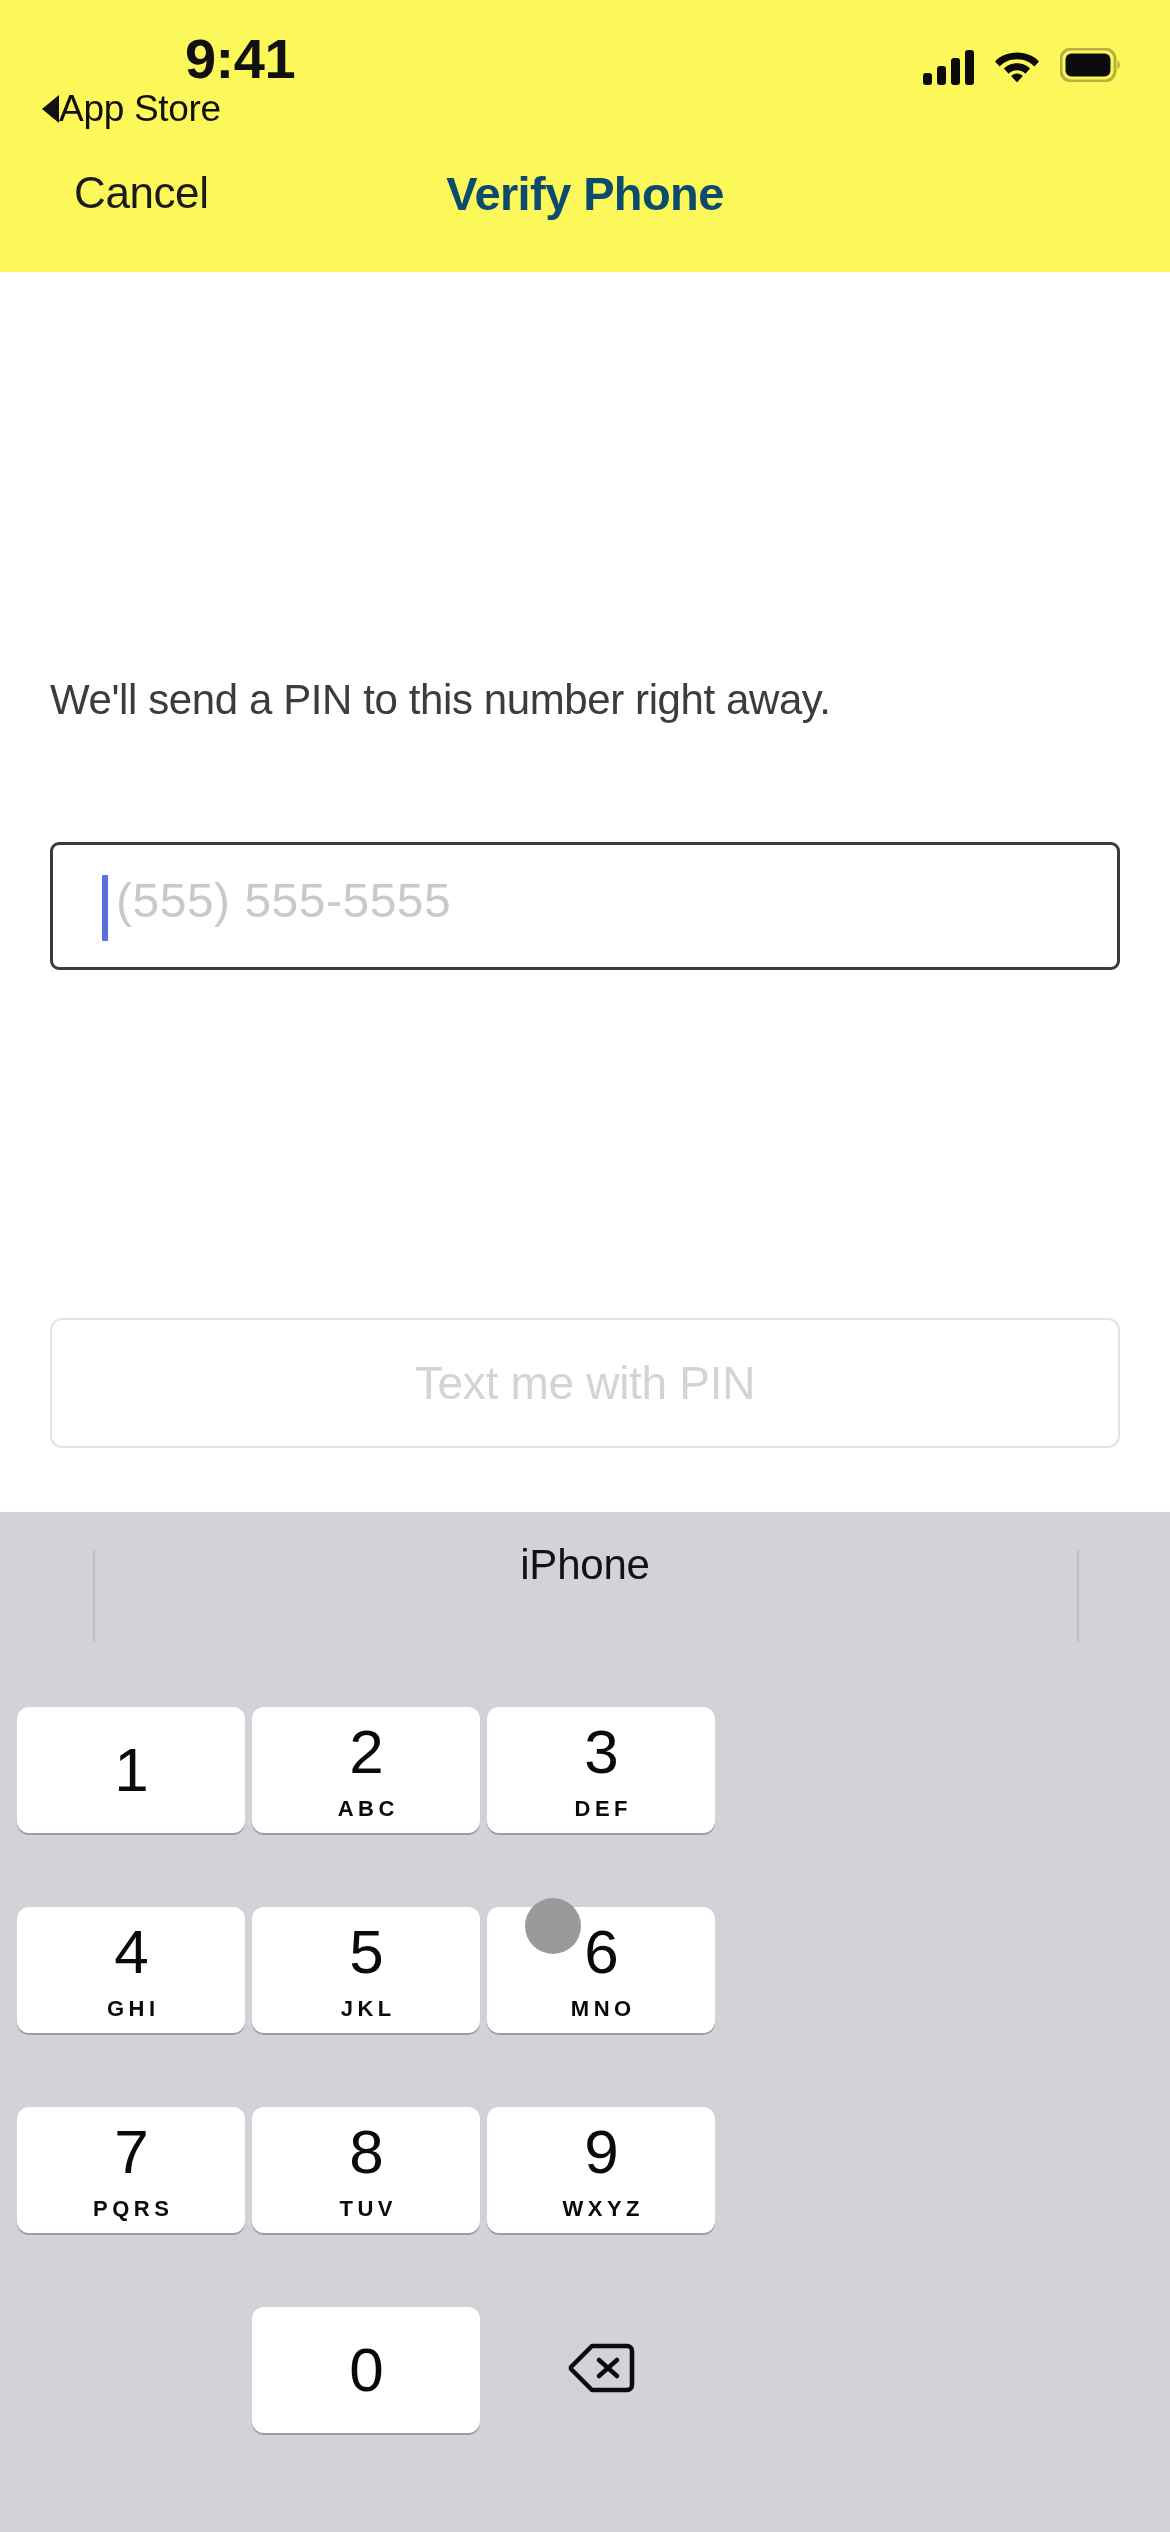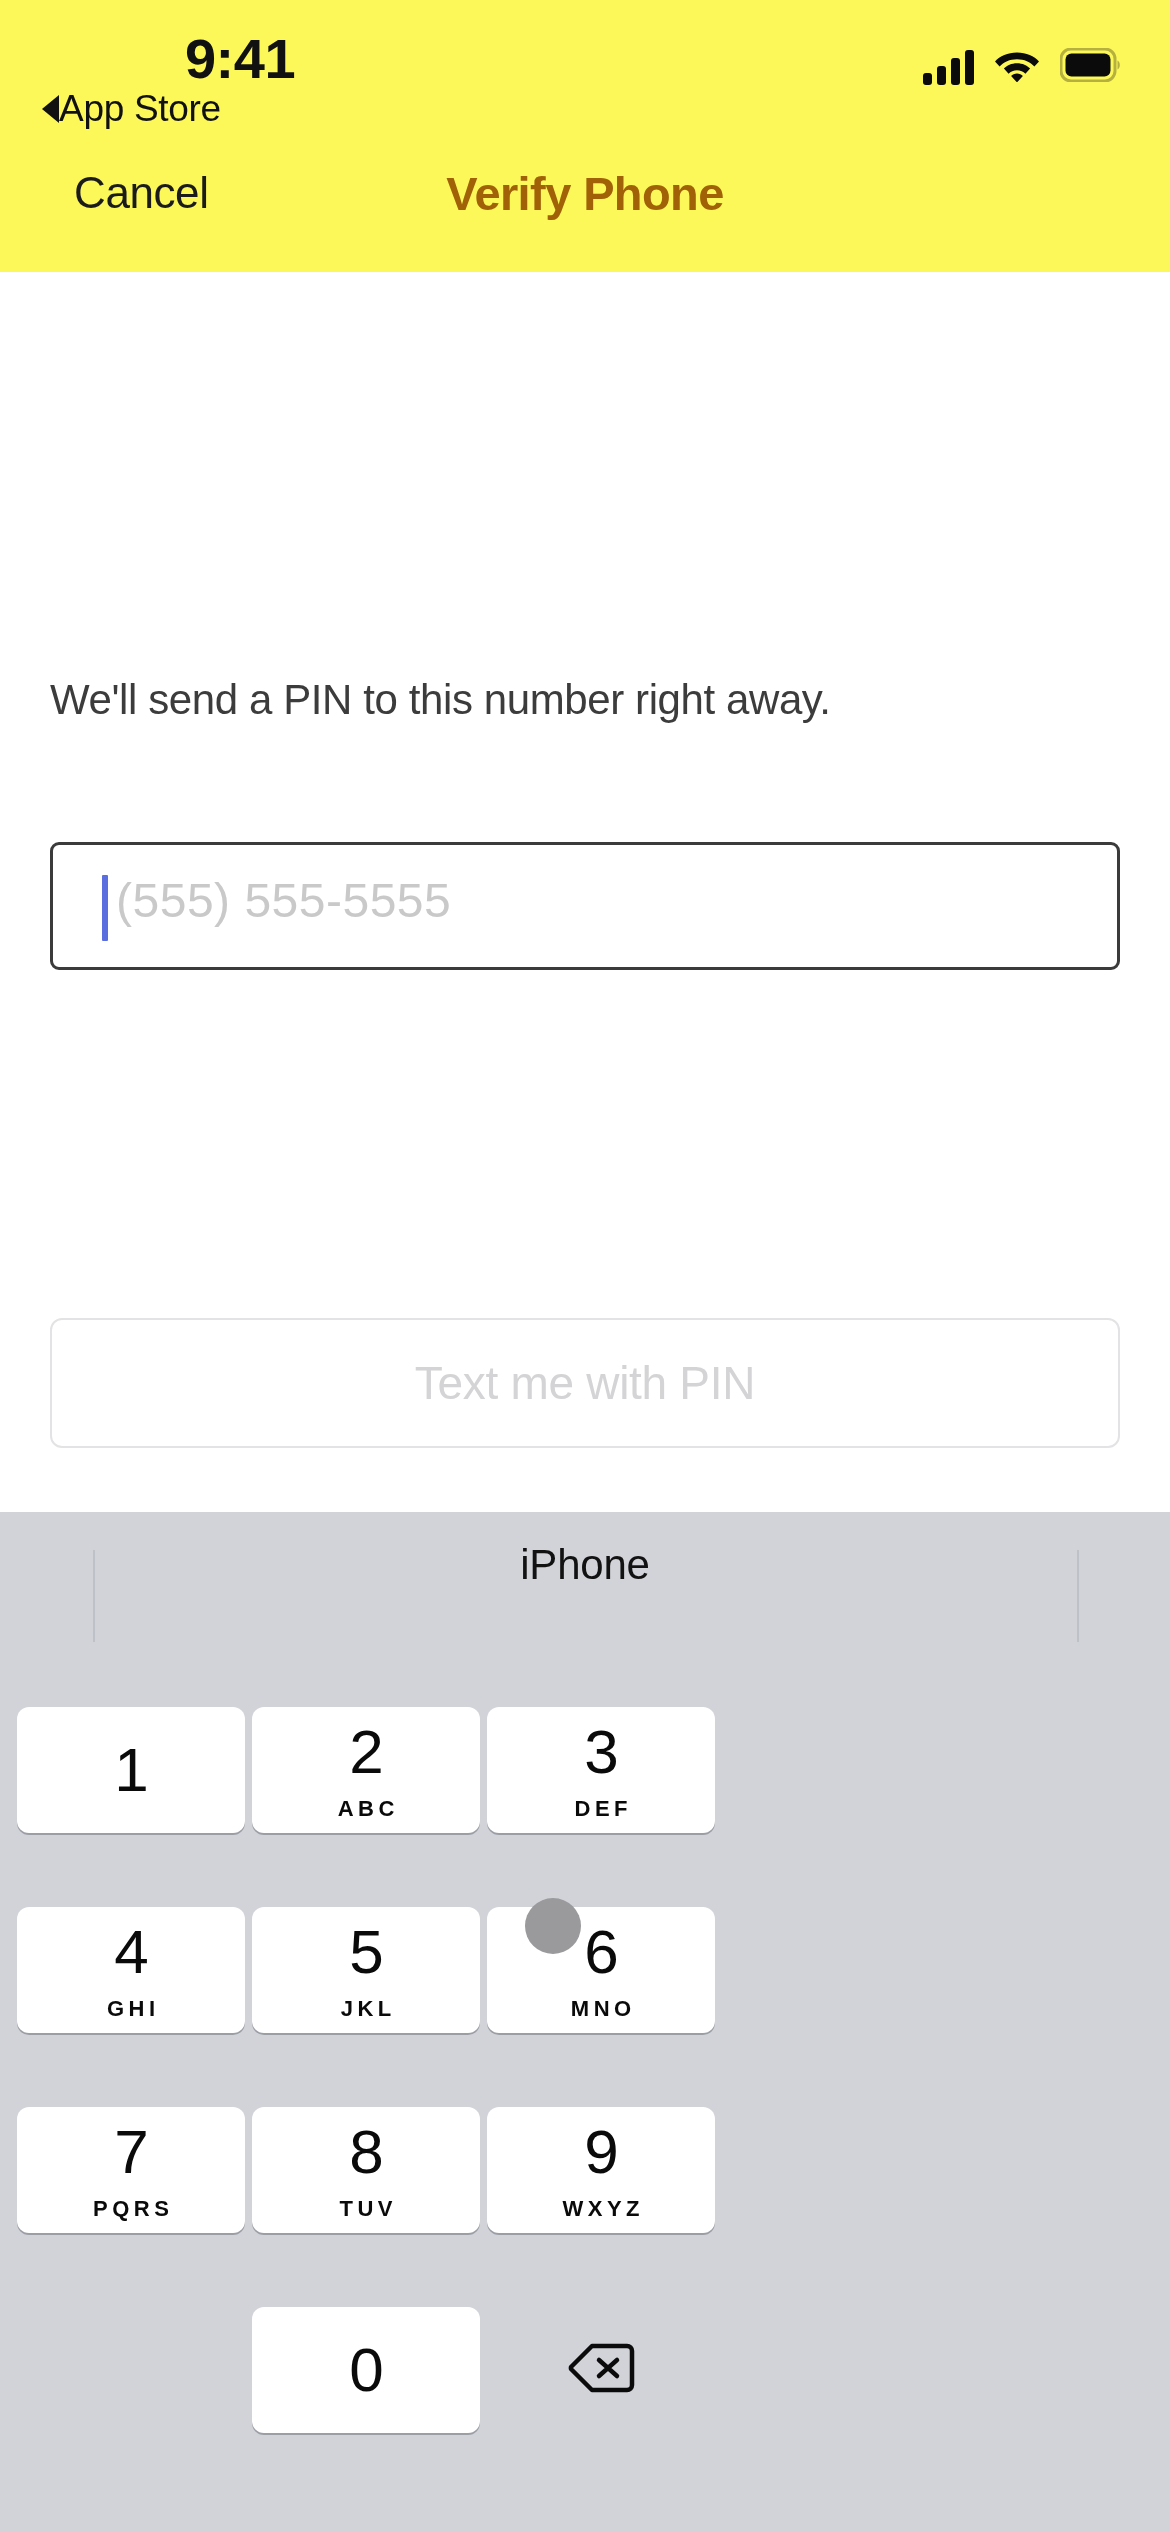--- a/index.html
+++ b/index.html
@@ -99,21 +99,21 @@
     letter-spacing: -0.4px;
     margin-left: 14px;
   }
   .nav-title {
     position: absolute;
     left: 0; top: 26px;
     width: 1170px;
     text-align: center;
     font-size: 47px;
     font-weight: bold;
-    color: #a16207;
+    color: #0c4a6e;
     letter-spacing: -0.6px;
   }
 
   
   .content {
     position: absolute;
     left: 0; top: 272px;
     width: 1170px;
     height: 1240px;
     background: #ffffff;

